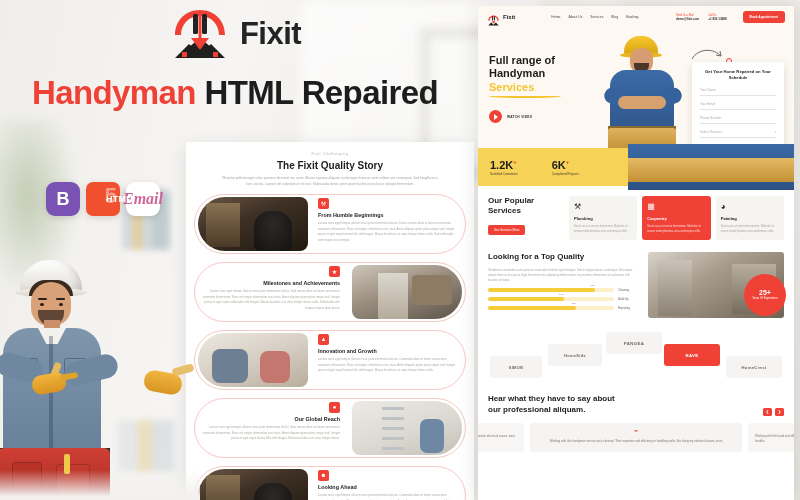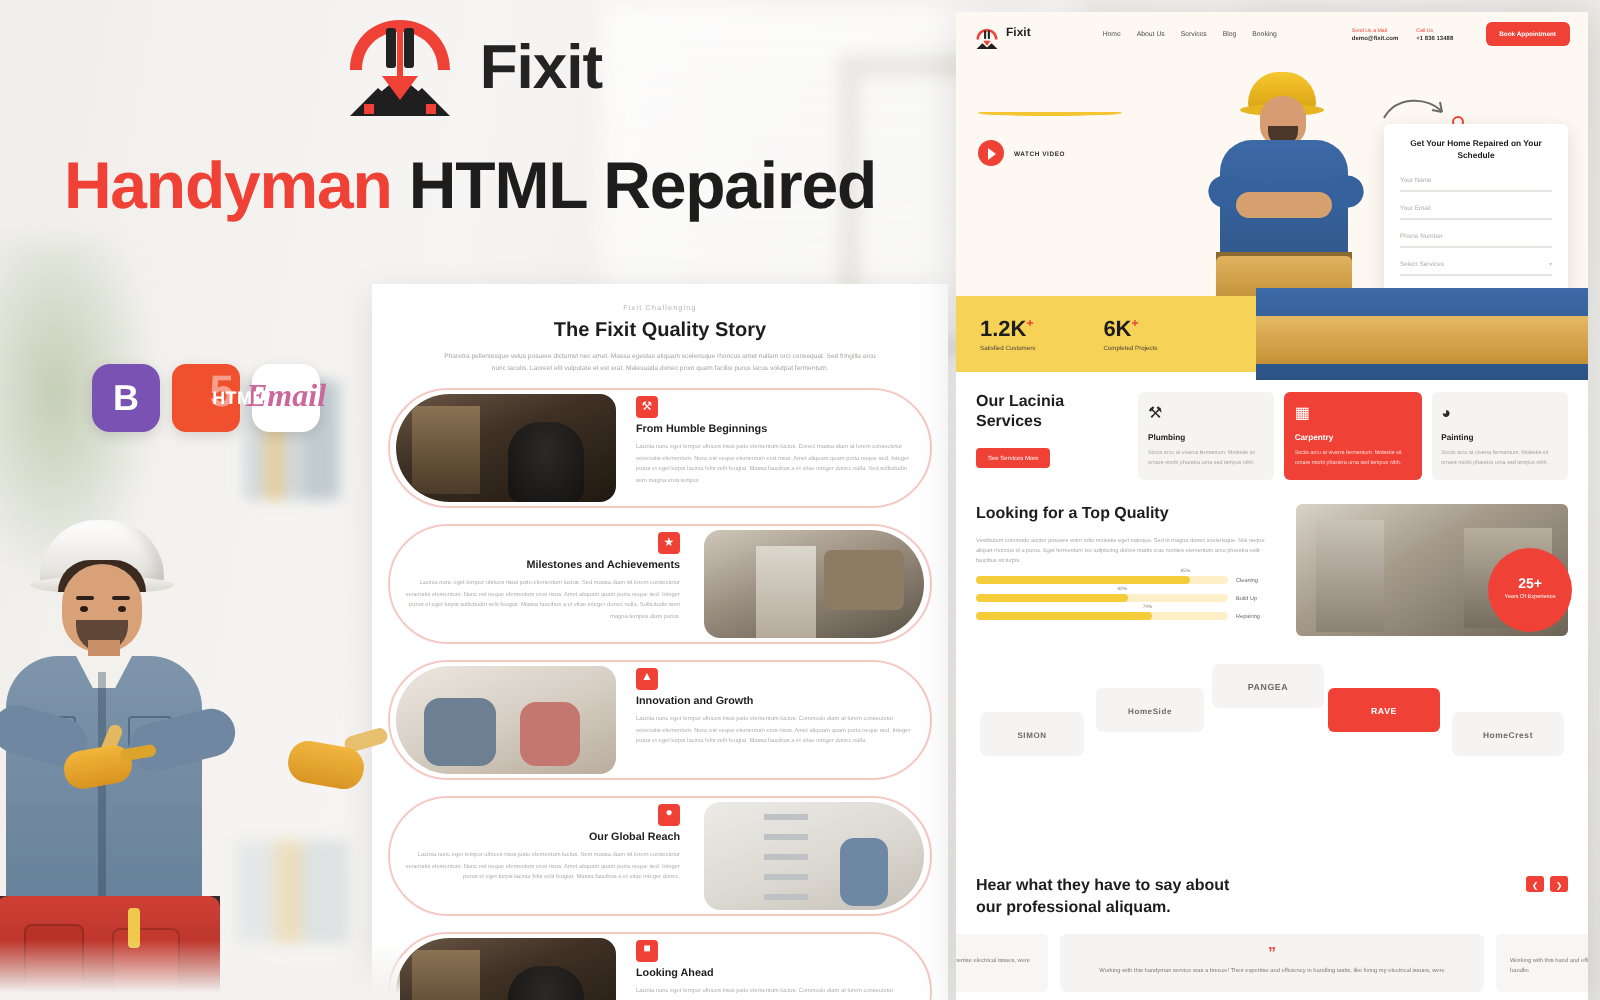--- a/index.html
+++ b/index.html
@@ -350,21 +350,21 @@
   .r-brands { position:relative; height:62px; margin-top:2px; }
   .br {
     position:absolute; background:#f5f4f2; border-radius:3px;
     display:flex; align-items:center; justify-content:center;
     font-size:4.6px; font-weight:700; color:#6a6a6a; letter-spacing:.3px;
   }
   .br.red { background:#ef4136; color:#fff; }
 
   
   .r-test { padding:6px 10px 0; }
-  .r-test-head { display:flex; align-items:flex-start;margin-top:44px; }
+  .r-test-head { display:flex; align-items:flex-end; }
   .r-test-h { font-size:8px; font-weight:700; color:#1d1d1d; line-height:1.35; }
   .r-test-nav { margin-left:auto; display:flex; gap:3px; }
   .r-nav-btn {
     width:9px; height:8px; background:#ef4136; color:#fff; font-size:4px;
     display:flex; align-items:center; justify-content:center; border-radius:1.5px;
   }
   .r-test-cards { display:flex; gap:6px; margin-top:7px; }
   .tc { flex:1; background:#f7f6f4; border-radius:3px; padding:7px 7px; text-align:center; }
   .tc.mid { background:#f5f4f2; }
   .tc .q { color:#ef4136; font-size:8px; font-weight:700; line-height:.7; }
@@ -531,20 +531,25 @@
       <div>
         <div class="ct-l">Call Us</div>
         <div class="ct-v">+1 836 13488</div>
       </div>
     </div>
     <div class="r-cta">Book Appointment</div>
   </div>
 
   <div class="r-hero">
     <div class="r-hero-txt">
+      <div class="r-h1">
+        <div>Full range of</div>
+        <div>Handyman</div>
+        <div class="yel">Services</div>
+      </div>
       <div class="r-underline"></div>
       <div class="r-watch">
         <div class="r-play"></div>
         <span>WATCH VIDEO</span>
       </div>
     </div>
 
     <div class="r-hero-man">
       <div class="hm-helmet"></div>
       <div class="hm-face"></div>
@@ -595,21 +600,21 @@
     <div class="r-stat">
       <div class="num">
         <span>6K</span><sup>+</sup>
       </div>
       <div class="lbl">Completed Projects</div>
     </div>
   </div>
 
   <div class="r-serv">
     <div class="r-serv-l">
-      <div class="r-serv-h">Our Lacinia Services</div>
+      <div class="r-serv-h">Our Popular Services</div>
       <div class="r-serv-btn">See Services More</div>
     </div>
     <div class="r-cards">
       <div class="r-card">
         <div class="ic">⚒</div>
         <div class="ch">Plumbing</div>
         <div class="cp">Sociis arcu at viverra fermentum. Molestie sit ornare morbi pharetra urna sed tempus nibh.</div>
       </div>
       <div class="r-card active">
         <div class="ic">▦</div>

